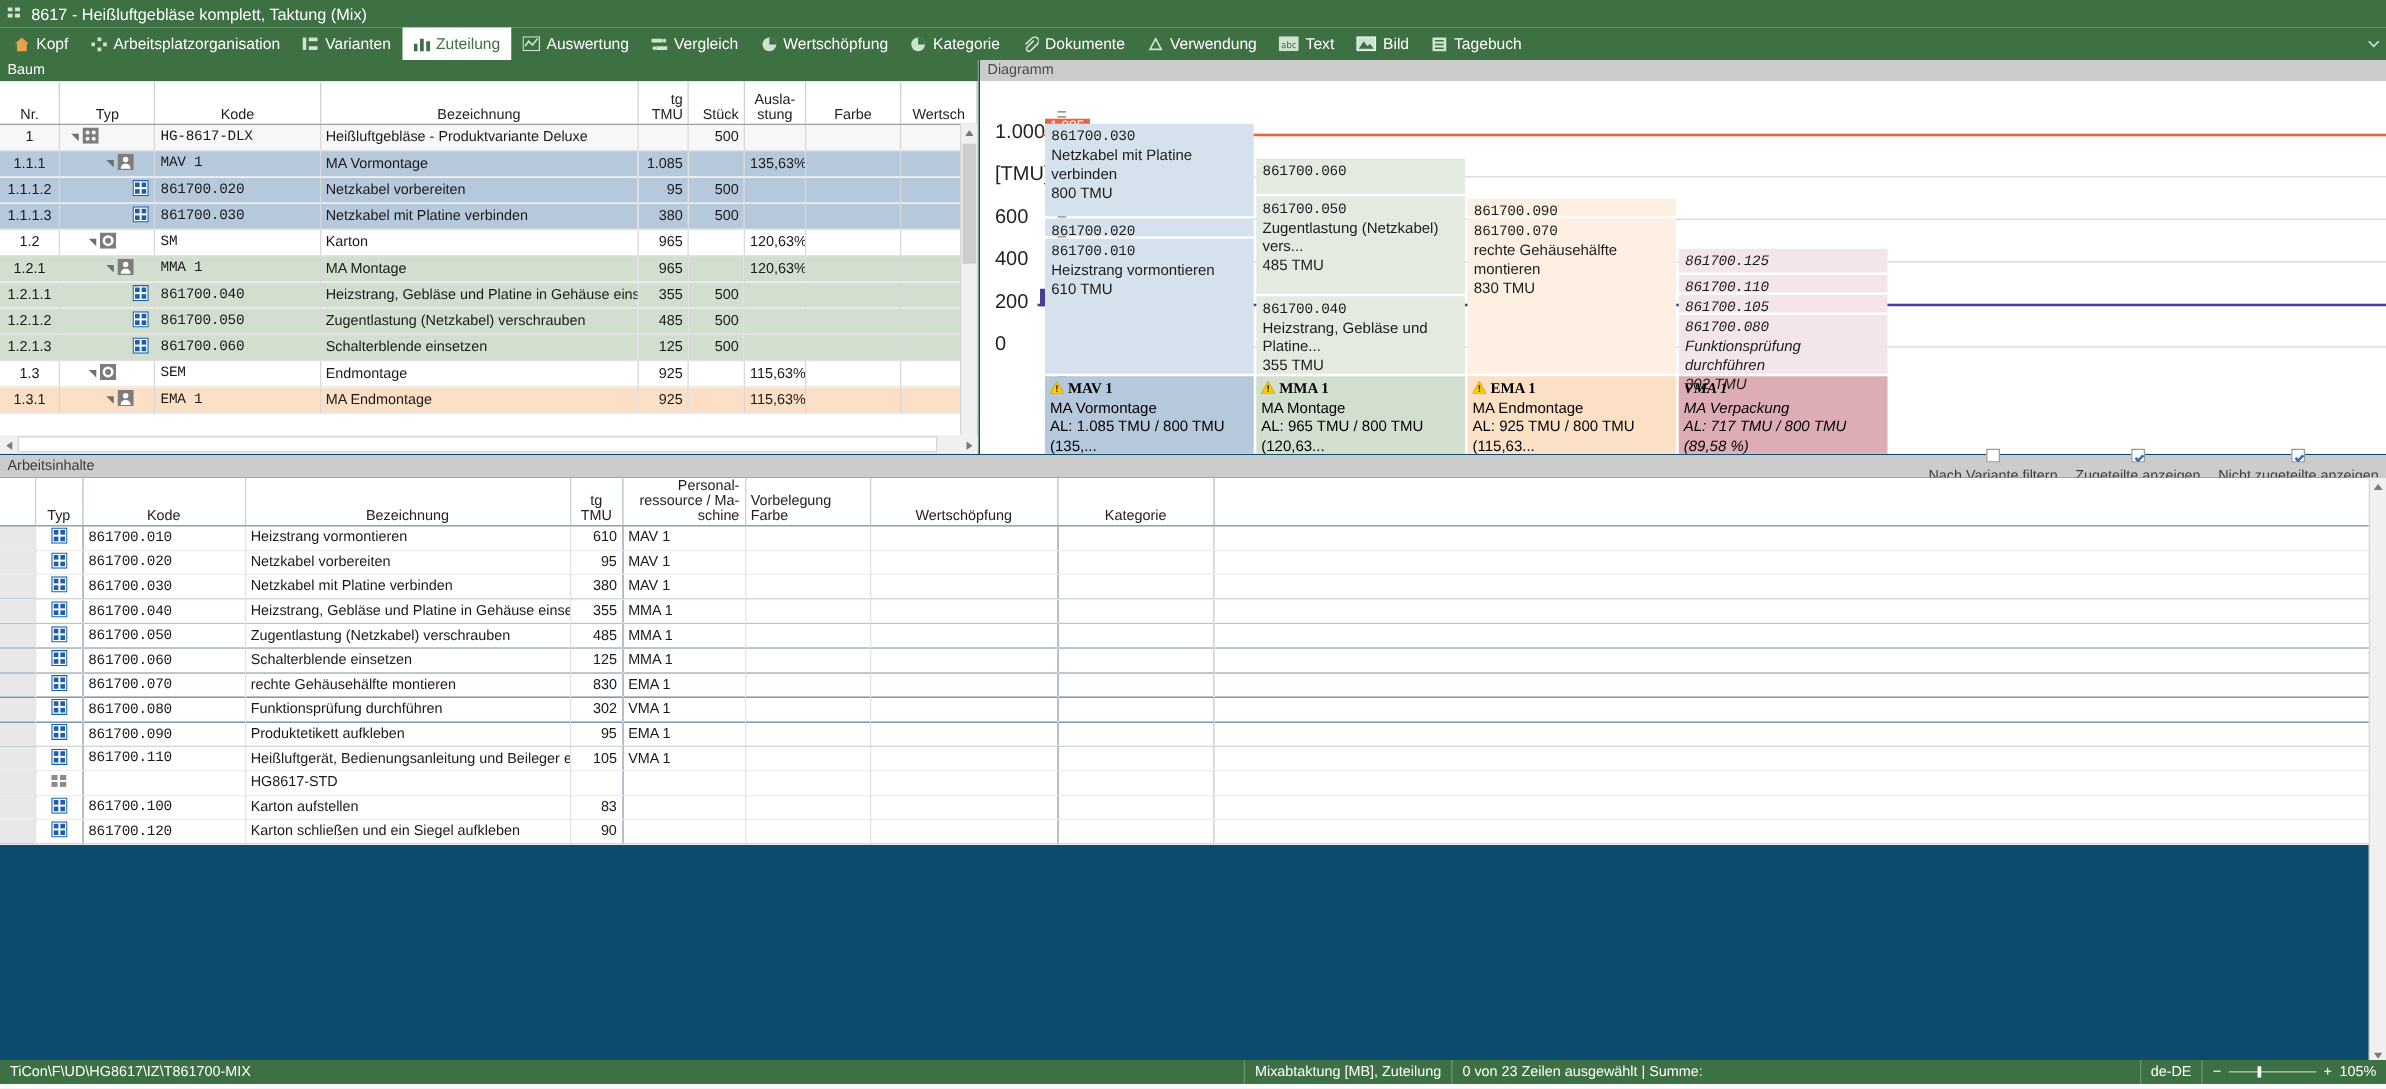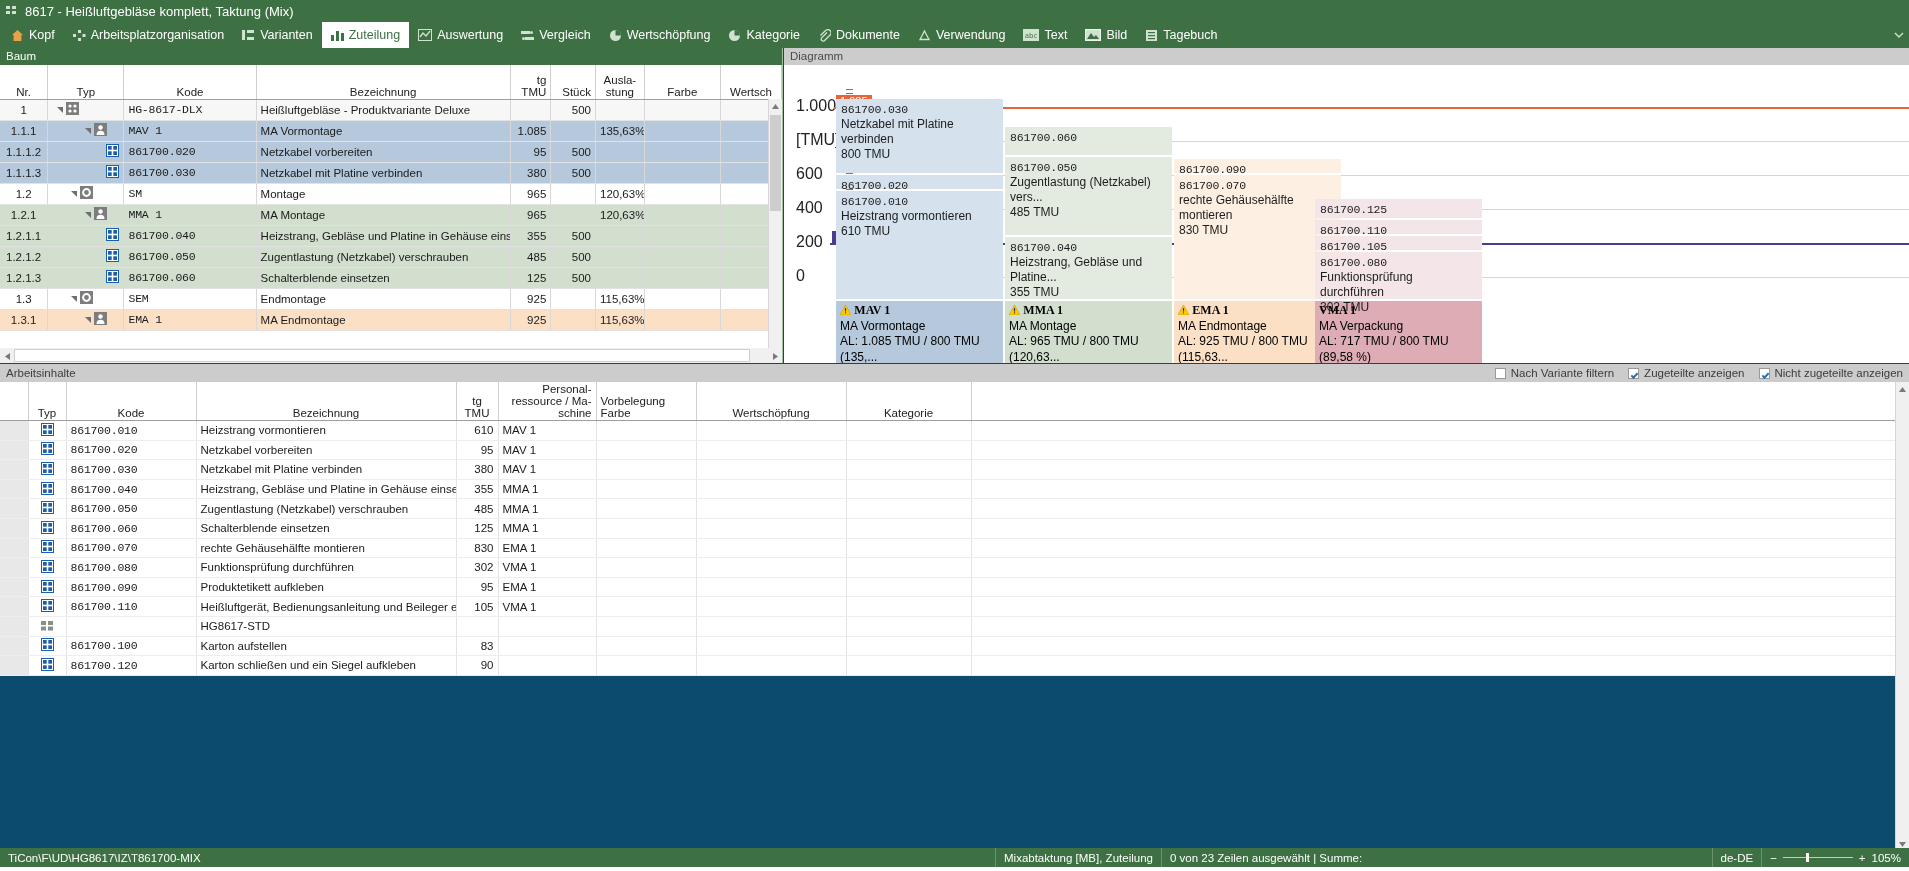--- a/index.html
+++ b/index.html
@@ -119,21 +119,21 @@
   .st-pink .foot { background:#ddacb4; }
   .colwrap { position:absolute; top:24px; bottom:0; }
 
   
   .botpanel { position:absolute; left:0; right:0; top:316px; bottom:0; }
   .botcap {
     height:18px; background:#cccccc; color:#3c3c3c; font-size:11.5px;
     display:flex; align-items:center; padding:0 6px; justify-content:space-between;
   }
   .capopts { display:flex; align-items:center; gap:14px; font-size:11.5px; color:#3c3c3c;}
-  .cbx { display:flex; align-items:center; gap:5px;}
+  .cbx { display:flex; align-items:center; gap:5px;flex-direction:column;}
   .box { width:11px;height:11px;border:1px solid #9a9a9a; background:#fff; display:inline-block; position:relative;}
   .box.on::after{content:"";position:absolute;left:2px;top:4px;width:5px;height:2px;border-left:2px solid #2a6fb0;border-bottom:2px solid #2a6fb0;transform:rotate(-45deg);}
   .botgrid { position:absolute; left:0; right:0; top:18px; bottom:16px; overflow:hidden;}
   table.grid2 { border-collapse:collapse; width:100%; table-layout:fixed;}
   table.grid2 th {
     font-weight:normal;font-size:11.5px;color:#222;background:#fff;
     border-right:1px solid #cfcfcf;border-bottom:1px solid #9e9e9e;
     vertical-align:bottom;height:34px;padding:1px 4px;
   }
   table.grid2 td {
@@ -443,21 +443,21 @@
                     <path d="M1 1 L7 1 L7 7 Z" fill="#6f6f6f"></path>
                   </svg>
                   <span><svg class="ic" viewBox="0 0 13 13">
                       <rect x="0" y="0" width="13" height="13" fill="#7d7d7d"></rect>
                       <circle cx="6.5" cy="6.5" r="3.4" fill="none" stroke="#fff" stroke-width="2"></circle>
                       <circle cx="6.5" cy="6.5" r="1.2" fill="#7d7d7d"></circle>
                     </svg></span>
                 </div>
               </td>
               <td class="mono">SM</td>
-              <td>Montage</td>
+              <td>Karton</td>
               <td class="c-num">965</td>
               <td class="c-num"></td>
               <td class="pct">120,63%</td>
               <td></td>
               <td></td>
             </tr>
             <tr class="row-green">
               <td class="c-nr">1.2.1</td>
               <td>
                 <div class="typecell" style="padding-left:32px;justify-content:flex-start">
@@ -769,21 +769,21 @@
             <div class="foot">
               <div><span class="warn"><svg width="11" height="10" viewBox="0 0 11 10" style="vertical-align:-1px">
                     <path d="M5.5 0 L11 10 H0 Z" fill="#ffcc00" stroke="#c79a00" stroke-width="0.6"></path>
                     <rect x="4.9" y="3" width="1.2" height="3.6" fill="#3a3a3a"></rect>
                     <rect x="4.9" y="7.3" width="1.2" height="1.2" fill="#3a3a3a"></rect>
                   </svg></span> <span class="hd">EMA 1</span></div>
               <div>MA Endmontage</div>
               <div>AL: 925 TMU / 800 TMU (115,63...</div>
             </div>
           </div>
-          <div class="colwrap st-pink" style="left: 531px; width: 167px;">
+          <div class="colwrap st-pink" style="left: 559px; width: 167px; font-style: italic;">
             <div style="display:flex;flex-direction:column;justify-content:flex-end;height:212px">
               <div class="blk" style="height:19px">
                 <div class="code">861700.125</div>
               </div>
               <div class="blk" style="height:14px">
                 <div class="code">861700.110</div>
               </div>
               <div class="blk" style="height:14px">
                 <div class="code">861700.105</div>
               </div>

